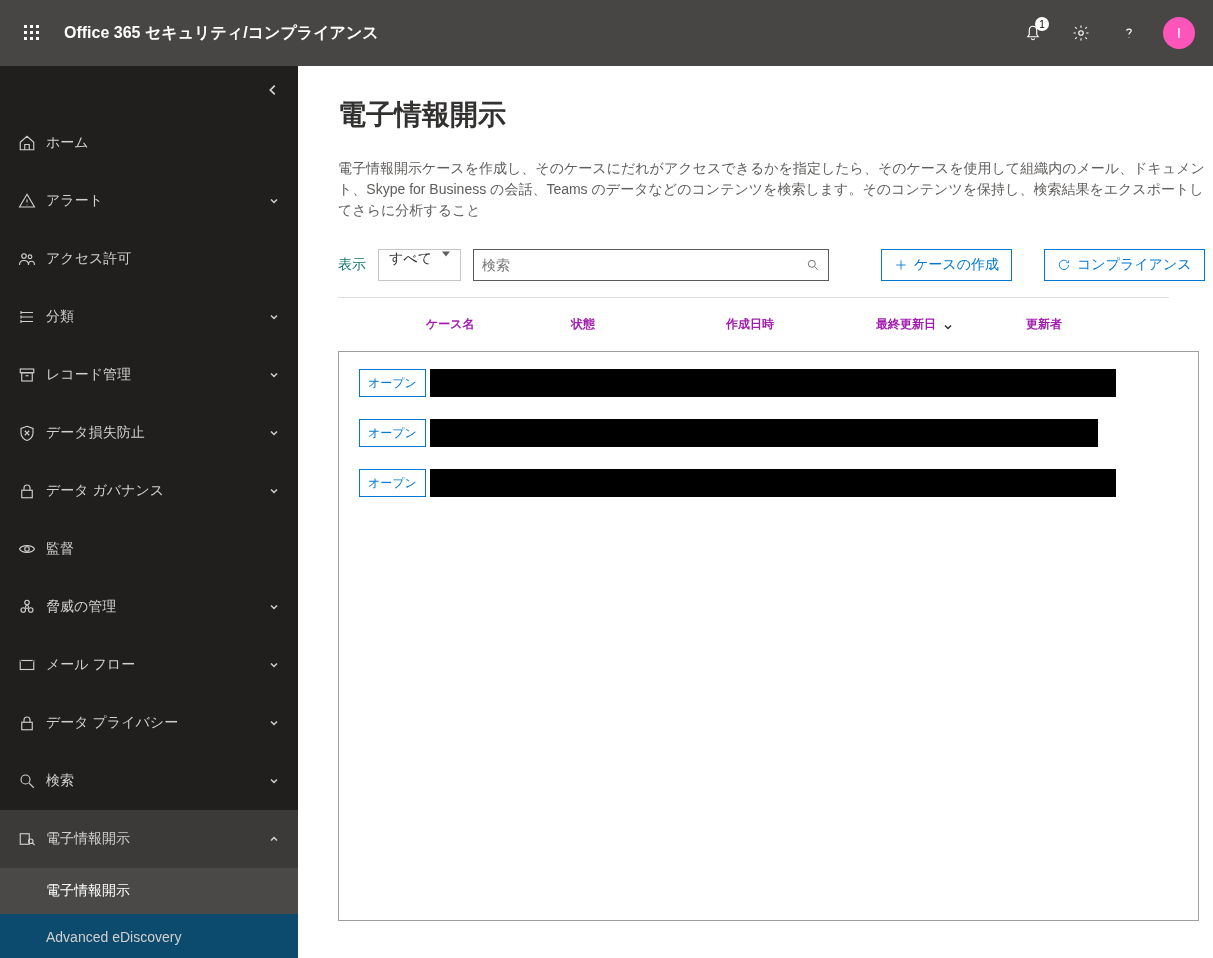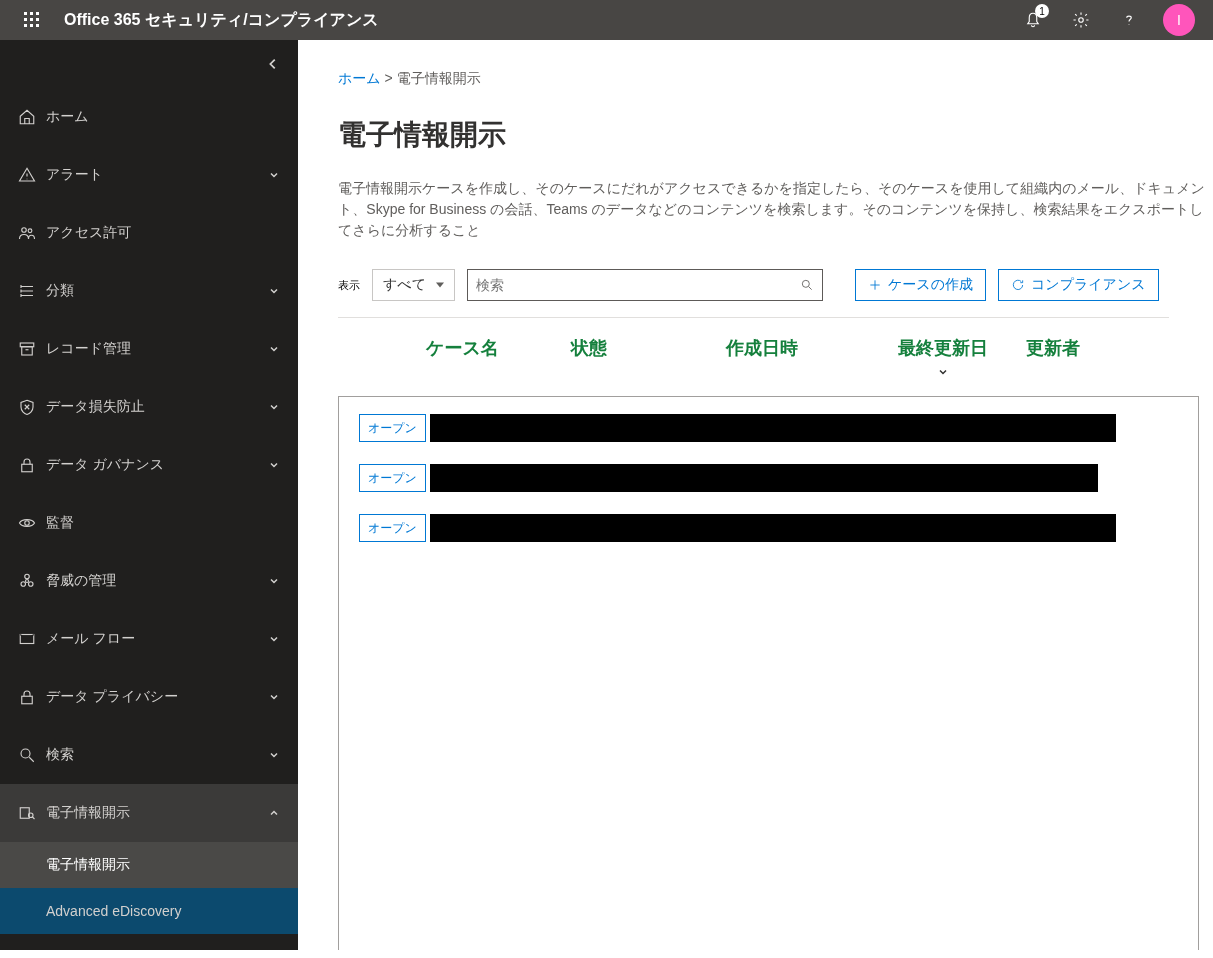--- a/index.html
+++ b/index.html
@@ -1,19 +1,19 @@
 <!DOCTYPE html>
 <html><head>
 <meta charset="utf-8">
 <style>
 * { box-sizing: border-box; margin: 0; padding: 0; }
 body { font-family: "Segoe UI", "Yu Gothic UI", Meiryo, sans-serif; background: #fff; color: #333; width: 1213px; height: 958px; overflow: hidden; }
 
 
-.header { height: 40px; background: #484644; display: flex; align-items: center; padding: 0 8px; color: #fff; }
+.header { height: 66px; background: #484644; display: flex; align-items: center; padding: 0 8px; color: #fff; }
 .waffle { width: 48px; height: 48px; display: flex; align-items: center; justify-content: center; cursor: pointer; }
 .waffle svg { width: 16px; height: 16px; fill: #fff; }
 .brand { font-size: 16px; font-weight: 600; margin-left: 8px; flex: 0 0 auto; }
 .header-spacer { flex: 1; }
 .hicon { width: 48px; height: 48px; display: flex; align-items: center; justify-content: center; cursor: pointer; position: relative; }
 .hicon svg { width: 18px; height: 18px; stroke: #fff; fill: none; stroke-width: 1.5; }
 .badge { position: absolute; top: 8px; right: 8px; background: #fff; color: #000; font-size: 10px; border-radius: 8px; min-width: 14px; height: 14px; display: flex; align-items: center; justify-content: center; padding: 0 3px; }
 .avatar { width: 32px; height: 32px; border-radius: 50%; background: #ff55bb; color: #fff; display: flex; align-items: center; justify-content: center; font-size: 14px; margin: 0 10px; cursor: pointer; }
 
 
@@ -34,38 +34,38 @@
 .subitem.selected { background: #4a4947; color: #fff; }
 
 
 .main { flex: 1; background: #fff; padding: 30px 0 0 40px; overflow: hidden; position: relative; }
 .breadcrumb { font-size: 14px; color: #605e5c; margin-bottom: 28px; }
 .breadcrumb a { color: #0078d4; text-decoration: none; }
 .pagetitle { font-size: 28px; font-weight: 600; color: #323130; margin-bottom: 24px; }
 .pagedesc { font-size: 14px; color: #605e5c; line-height: 1.5; margin-bottom: 28px; max-width: 900px; }
 
 .toolbar { display: flex; align-items: center; gap: 12px; margin-bottom: 16px; }
-.toolbar .showlbl { font-size: 11px; color: #000000; }
-.dropdown { border: 1px solid #c8c6c4; height: 32px; padding: 0 10px; display: flex; align-items: center; gap: 10px; font-size: 14px; cursor: pointer; background: #fff; }
+.toolbar .showlbl { font-size: 14px; color: #0f766e; }
+.dropdown { border: 1px solid #c8c6c4; height: 32px; padding: 0 10px; display: flex; gap: 10px; font-size: 14px; cursor: pointer; background: #fff; }
 .dropdown svg { width: 8px; height: 8px; fill: #605e5c; }
 .searchbox { border: 1px solid #5d5a58; height: 32px; width: 356px; display: flex; align-items: center; padding: 0 8px; background: #fff; }
 .searchbox input { flex: 1; border: none; outline: none; font-size: 14px; color: #605e5c; background: transparent; }
 .searchbox svg { width: 14px; height: 14px; stroke: #605e5c; fill: none; stroke-width: 1.5; }
-.btn { border: 1px solid #0078d4; height: 32px; padding: 0 12px; display: flex; align-items: center; gap: 6px; color: #0078d4; font-size: 14px; background: #fff; cursor: pointer; }
+.btn { border: 1px solid #0078d4; height: 32px; padding: 0 12px; display: flex; align-items: center; gap: 6px; color: #0078d4; font-size: 14px; background: #fff; cursor: pointer; margin-left: 20px; }
 .btn svg { width: 14px; height: 14px; stroke: #0078d4; fill: none; stroke-width: 1.5; }
 
 .divider { border-top: 1px solid #e1dfdd; margin: 0 44px 0 0; }
 
-.thead { display: flex; padding: 18px 0; font-size: 18px; font-weight: 600; color: #15803d; }
+.thead { display: flex; padding: 18px 0; font-size: 12px; font-weight: 600; color: #a21caf; }
 .thead .col { padding: 0 8px; }
 .col-open { width: 80px; }
 .col-name { width: 145px; }
 .col-state { width: 155px; }
 .col-created { width: 150px; }
-.col-updated { width: 150px; display: flex; align-items: center; gap: 6px; flex-direction: column; }
+.col-updated { width: 150px; display: flex; align-items: flex-end; gap: 6px; }
 .col-updater { width: 120px; }
 .col-updated svg { width: 12px; height: 12px; stroke: #323130; fill: none; stroke-width: 2; }
 
 .tablebox { border: 1px solid #a19f9d; margin-right: 14px; min-height: 570px; padding: 10px 0 0 8px; }
 .row { display: flex; align-items: center; height: 42px; margin-bottom: 8px; margin-left: 12px; }
 .row .openbtn { border: 1px solid #0078d4; color: #0078d4; font-size: 12px; height: 28px; padding: 0 8px; display: flex; align-items: center; background: #fff; cursor: pointer; margin-right: 4px; }
 .row .blackbar { background: #000; height: 28px; }
 .row .blackbar.w1 { width: 686px; }
 .row .blackbar.w2 { width: 668px; }
 .row .blackbar.w3 { width: 686px; }
@@ -302,25 +302,20 @@
 
     <div class="subitem selected">
       <span>電子情報開示</span>
     </div>
     <div class="subitem">
       <span>Advanced eDiscovery</span>
     </div>
   </div>
 
   <div class="main">
-    <div class="breadcrumb">
-      <a href="#">ホーム</a>
-      <span>&gt;</span>
-      <span>電子情報開示</span>
-    </div>
 
     <h1 class="pagetitle">電子情報開示</h1>
     <p class="pagedesc">電子情報開示ケースを作成し、そのケースにだれがアクセスできるかを指定したら、そのケースを使用して組織内のメール、ドキュメント、Skype for Business の会話、Teams のデータなどのコンテンツを検索します。そのコンテンツを保持し、検索結果をエクスポートしてさらに分析すること</p>
 
     <div class="toolbar">
       <span class="showlbl">表示</span>
       <div class="dropdown">
         <span>すべて</span>
         <svg viewBox="0 0 10 10">
             <path d="M0 2 L10 2 L5 8 Z"></path>

